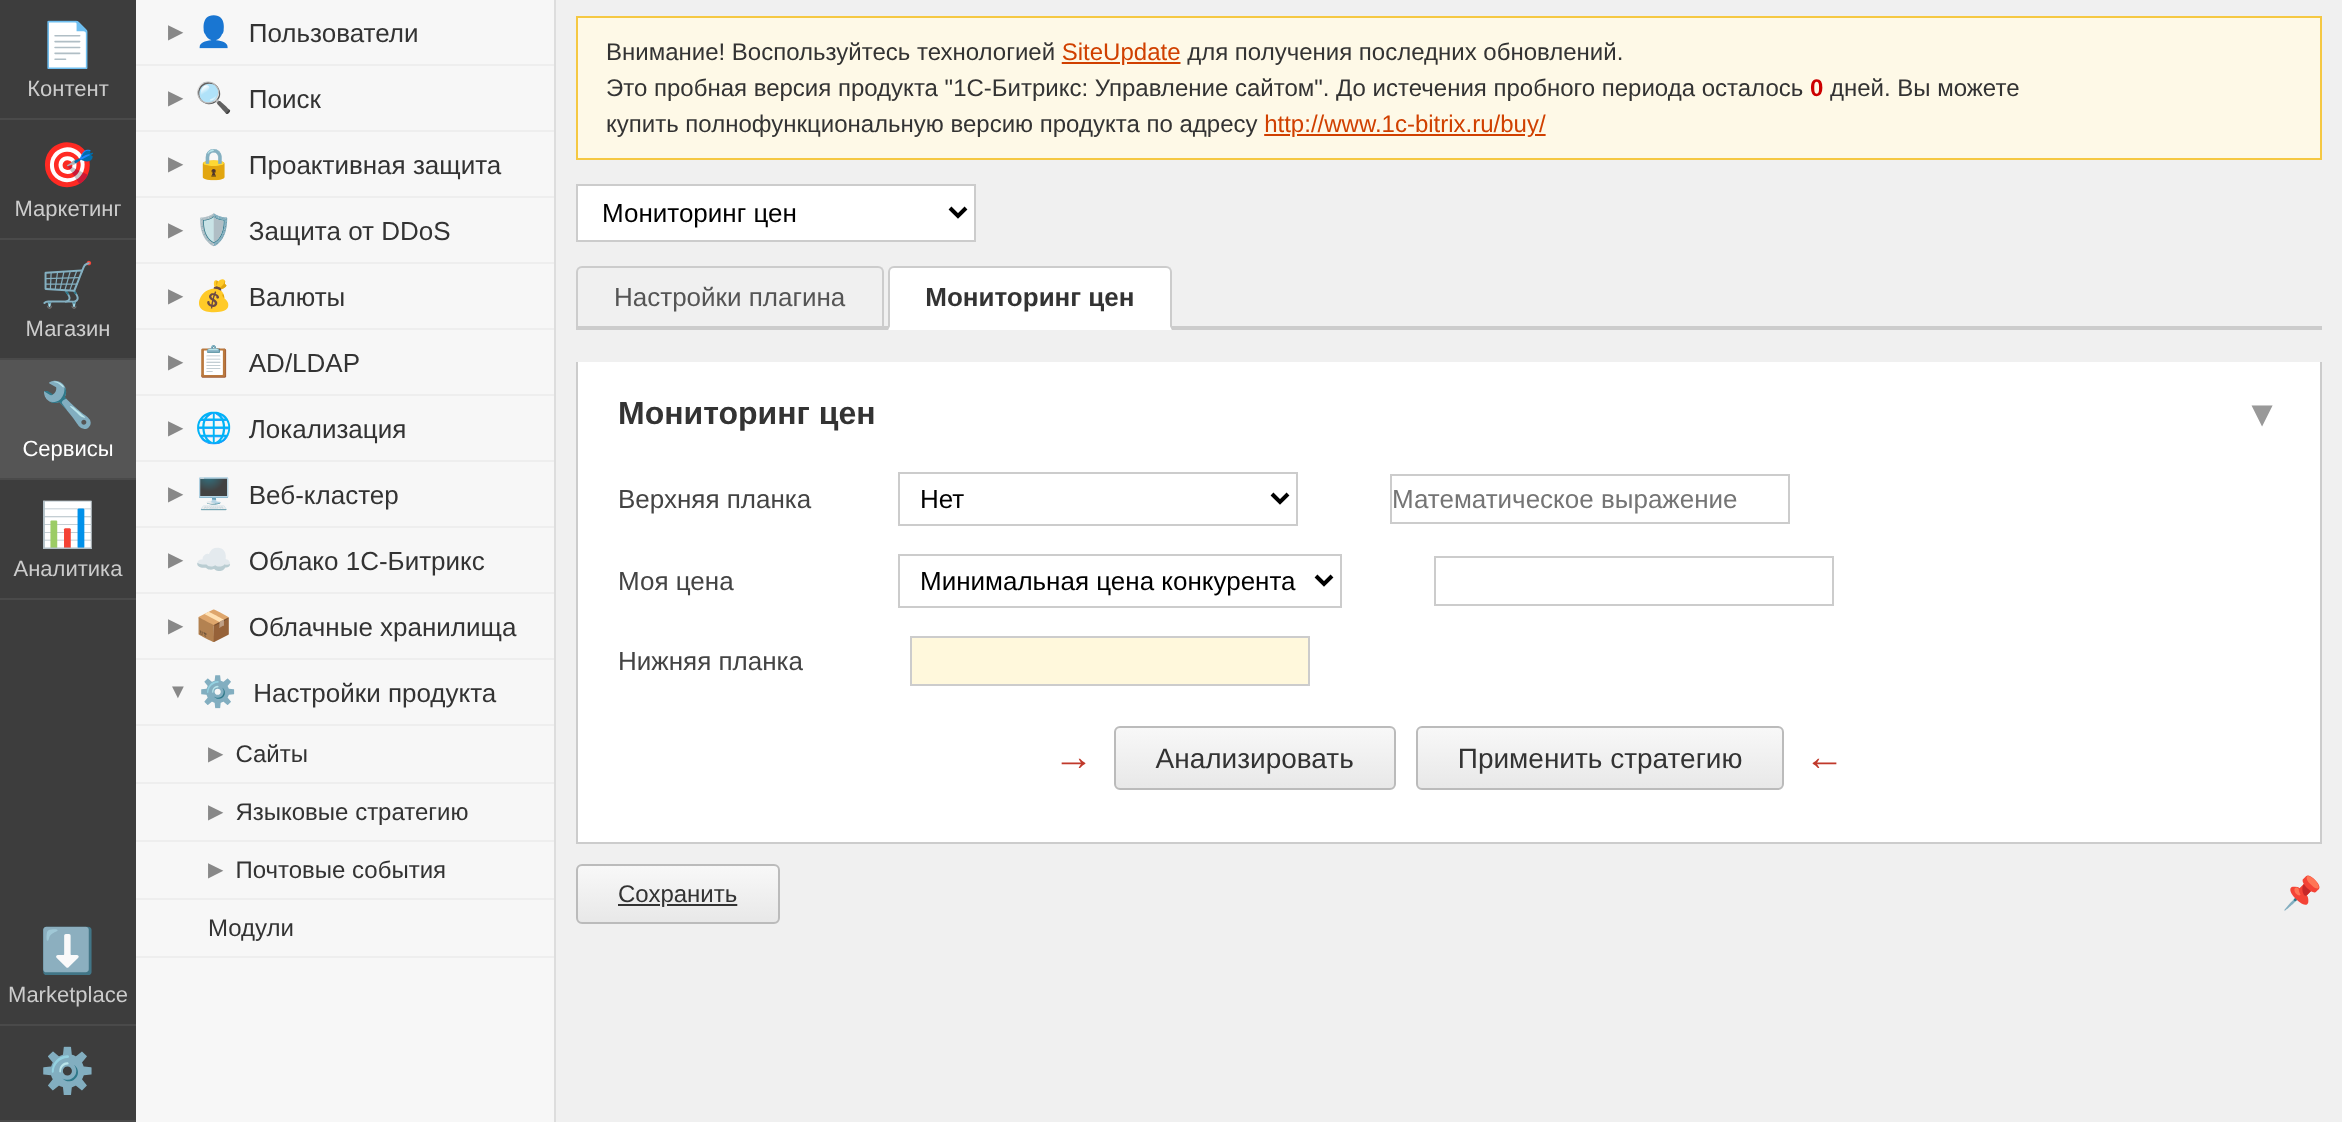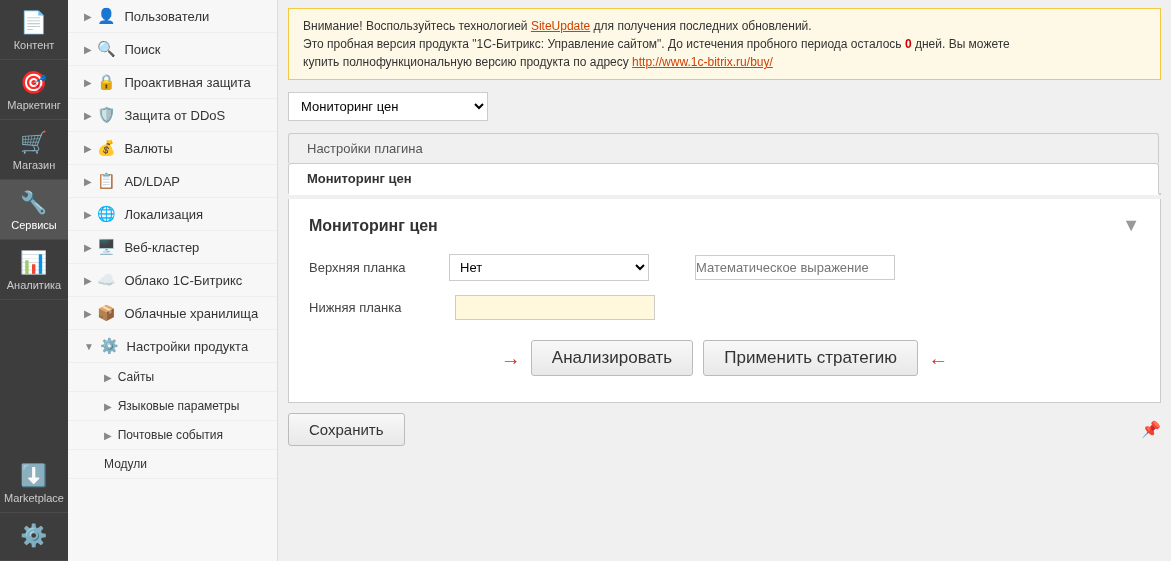--- a/index.html
+++ b/index.html
@@ -97,22 +97,21 @@
       font-size: 13px;
       appearance: auto;
       min-width: 200px;
       cursor: pointer;
     }
 
     
     .tabs {
       display: flex;
       border-bottom: 2px solid #ccc;
-      margin-bottom: 4px;
-      flex-direction: column;
+      margin-bottom: 16px;
     }
     .tab {
       padding: 7px 18px;
       border: 1px solid #ccc;
       border-bottom: none;
       background: #f0f0f0;
       cursor: pointer;
       font-size: 13px;
       color: #555;
       margin-right: 2px;
@@ -190,40 +189,41 @@
       margin-top: 20px;
       margin-bottom: 10px;
       gap: 10px;
     }
     .arrow-left { color: #c0392b; font-size: 20px; margin-right: 4px; }
     .arrow-right { color: #c0392b; font-size: 20px; margin-left: 4px; }
     .btn {
       padding: 7px 20px;
       border: 1px solid #bbb;
       background: linear-gradient(to bottom, #f8f8f8, #e8e8e8);
-      font-size: 17px;
+      font-size: 14px;
       cursor: pointer;
       border-radius: 3px;
       color: #333;
     }
 
     
     .save-section {
       padding: 10px 0 4px 0;
       display: flex;
       align-items: center;
     }
     .btn-save {
       padding: 7px 20px;
       border: 1px solid #bbb;
       background: linear-gradient(to bottom, #f8f8f8, #e8e8e8);
-      font-size: 15px;
+      font-size: 12px;
       cursor: pointer;
       border-radius: 3px;
       color: #333;
+      text-decoration: underline;
     }
     .pin-icon { color: #999; font-size: 16px; margin-left: auto; }
 
     
     ::-webkit-scrollbar { width: 6px; }
     ::-webkit-scrollbar-track { background: #f0f0f0; }
     ::-webkit-scrollbar-thumb { background: #ccc; border-radius: 3px; }
   </style>
 </head>
 <body>
@@ -315,21 +315,21 @@
     <span class="arrow">▼</span>
     <span class="sub-icon">⚙️</span>
     <span>Настройки продукта</span>
   </div>
   <div class="sub-sidebar-item child">
     <span class="arrow">▶</span>
     <span>Сайты</span>
   </div>
   <div class="sub-sidebar-item child">
     <span class="arrow">▶</span>
-    <span>Языковые параметры</span>
+    <span>Языковые стратегию</span>
   </div>
   <div class="sub-sidebar-item child">
     <span class="arrow">▶</span>
     <span>Почтовые события</span>
   </div>
   <div class="sub-sidebar-item child">
     <span>Модули</span>
   </div>
 </div>
 
@@ -367,20 +367,29 @@
       <div class="form-row">
         <div class="form-label">Верхняя планка</div>
         <div class="form-control">
           <select>
             <option>Нет</option>
           </select>
           <input type="text" placeholder="Математическое выражение" style="">
         </div>
       </div>
 
+      <div class="form-row">
+        <div class="form-label">Моя цена</div>
+        <div class="form-control">
+          <select>
+            <option>Минимальная цена конкурента</option>
+          </select>
+          <input type="text" style="">
+        </div>
+      </div>
 
       <div class="form-row">
         <div class="form-label">Нижняя планка</div>
         <div class="form-control">
           <input type="text" style="background: rgb(255, 248, 220);">
         </div>
       </div>
 
       <div class="buttons-row">
         <span class="arrow-right">→</span>

